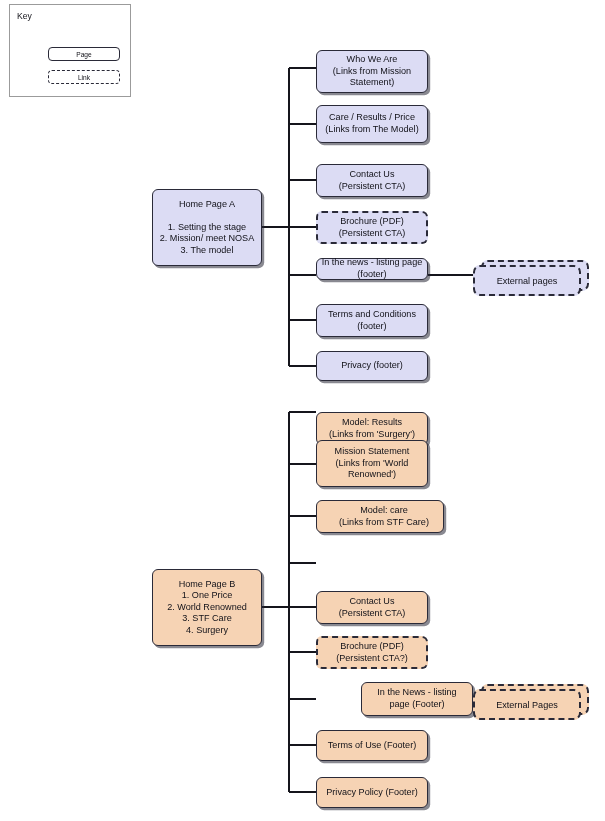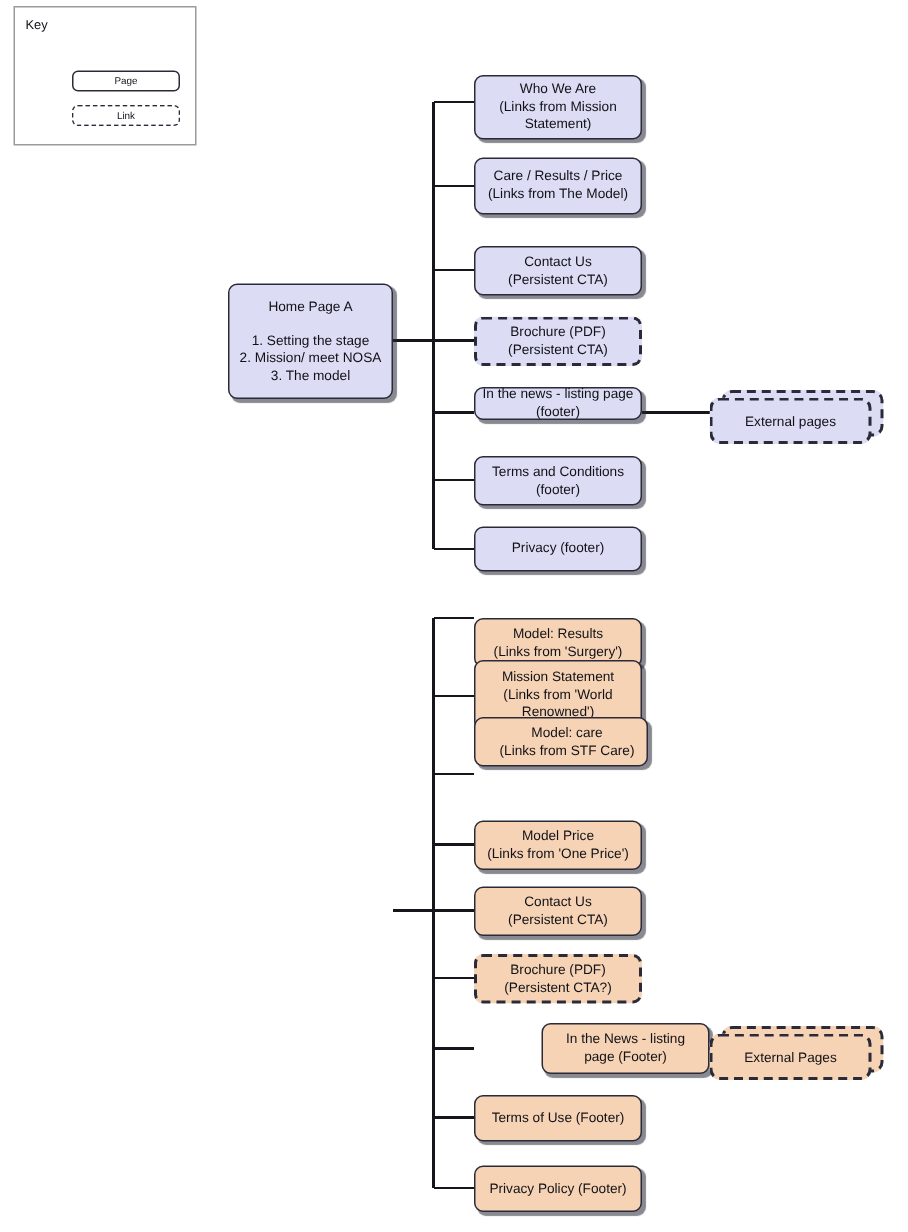--- a/index.html
+++ b/index.html
@@ -125,33 +125,36 @@
   <div class="node blue" style="left:316px;top:304px;width:112px;height:33px;">Terms and Conditions
 (footer)</div>
 
   <div class="node blue" style="left:316px;top:351px;width:112px;height:30px;">Privacy (footer)</div>
 
   <div class="stack blue-stack" style="left:473px;top:265px;width:120px;height:32px;">
     <div class="back"></div>
     <div class="front">External pages</div>
   </div>
 
+  <div class="node orange" style="left:152px;top:569px;width:110px;height:77px;">Home Page B
+1. One Price
+2. World Renowned
+3. STF Care
+4. Surgery</div>
 
   <div class="node orange" style="left:316px;top:412px;width:112px;height:33px;">Model: Results
 (Links from 'Surgery')</div>
 
   <div class="node orange" style="left:316px;top:440px;width:112px;height:47px;">Mission Statement
 (Links from 'World
 Renowned')</div>
 
-  <div class="node orange" style="left:316px;top:478px;width:116px;height:33px;padding-left:12px;">Model: care
+  <div class="node orange" style="left:316px;top:500px;width:128px;height:33px;padding-left:12px;">Model: care
 (Links from STF Care)</div>
 
-  <div class="node orange" style="left:316px;top:547px;width:112px;height:33px;">Model Price
-(Links from 'One Price')</div>
 
   <div class="node orange" style="left:316px;top:591px;width:112px;height:33px;">Contact Us
 (Persistent CTA)</div>
 
   <div class="node orange link-node" style="left:316px;top:636px;width:112px;height:33px;">Brochure (PDF)
 (Persistent CTA?)</div>
 
   <div class="node orange" style="left:316px;top:682px;width:112px;height:34px;margin-left:45px;">In the News - listing
 page (Footer)</div>
 

